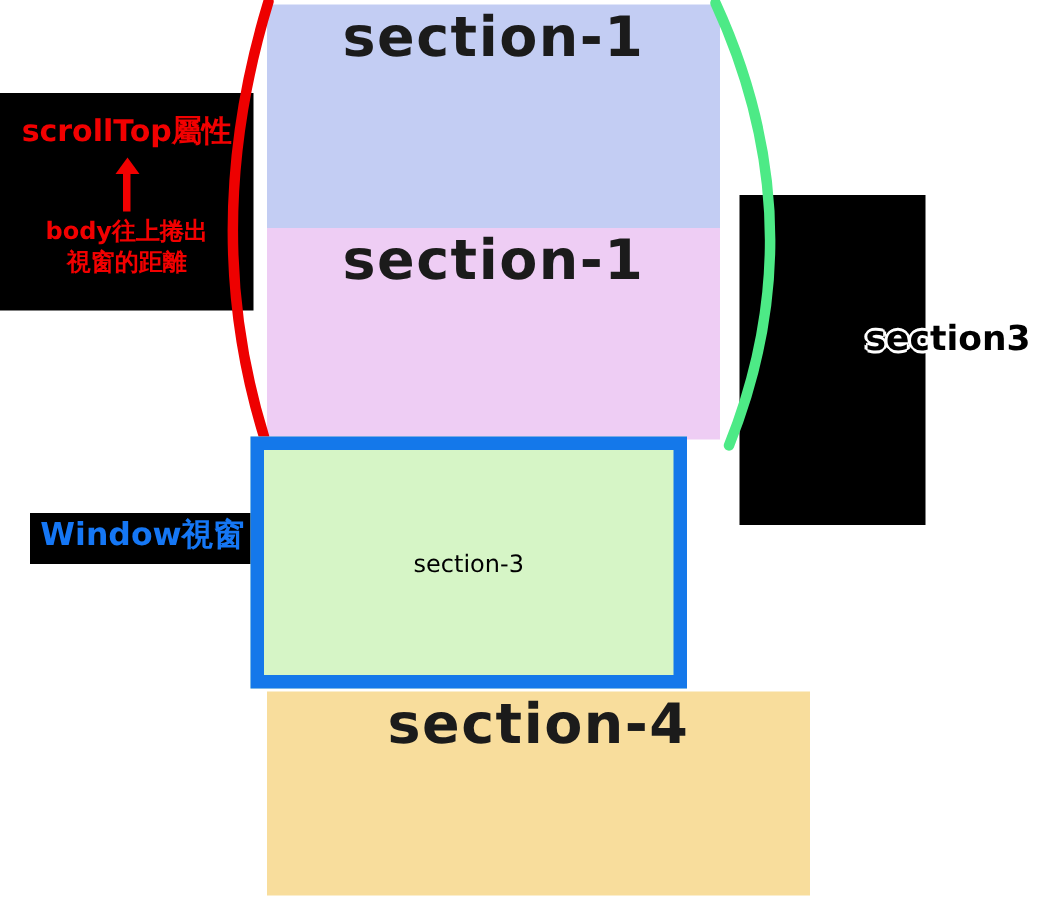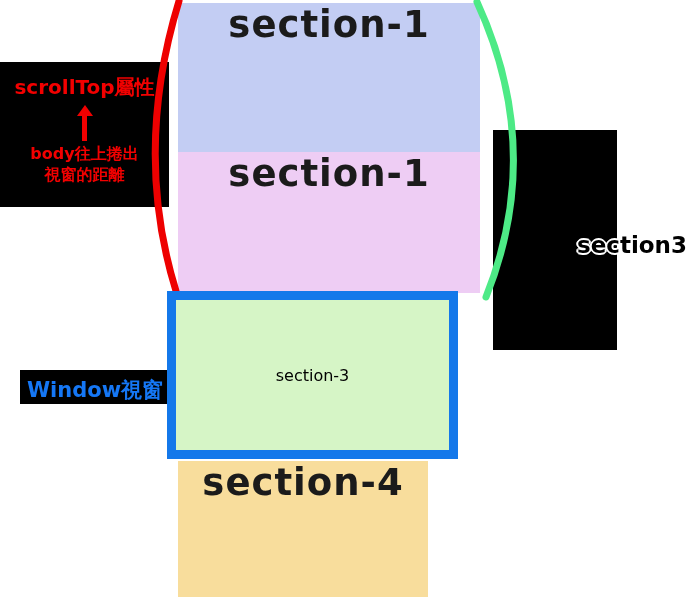--- a/index.html
+++ b/index.html
@@ -8,21 +8,21 @@
     position:relative;width:700px;height:602px;background:#ffffff;
     font-family:"DejaVu Sans",sans-serif;overflow:hidden;
   }
   .abs{position:absolute;}
   .section{
     display:flex;align-items:flex-start;justify-content:center;
     color:var(--section-text);font-size:37px;font-weight:bold;letter-spacing:1px;
   }
   .section-1{left:178px;top:3px;width:302px;height:149px;background:var(--section1-bg);}
   .section-2{left:178px;top:152px;width:302px;height:141px;background:var(--section2-bg);}
-  .section-4{left:178px;top:461px;width:250px;height:136px;background:var(--section4-bg);}
+  .section-4{left:178px;top:461px;width:362px;height:136px;background:var(--section4-bg);}
   .window-box{
     left:167px;top:291px;width:291px;height:168px;
     border:9px solid var(--window-border);background:var(--section3-bg);
     display:flex;align-items:center;justify-content:center;z-index:5;
   }
   .callout-left{
     left:0;top:62px;width:169px;height:145px;background:var(--callout-bg);
     display:flex;flex-direction:column;align-items:center;
     color:var(--scrolltop-text);font-weight:bold;z-index:2;
   }
@@ -36,28 +36,28 @@
     border-bottom:11px solid var(--scrolltop-text);
   }
   .up-arrow .stem{
     position:absolute;top:10px;left:5.5px;width:5px;height:26px;
     background:var(--scrolltop-text);
   }
   .callout-right{
     left:493px;top:130px;width:124px;height:220px;background:var(--callout-bg);z-index:2;
   }
   .right-label{
-    left:577px;top:232px;z-index:6;
+    left:577px;top:213px;z-index:6;
     color:#000000;font-size:23px;font-weight:bold;white-space:nowrap;
     text-shadow:-2px 0 #fff,2px 0 #fff,0 -2px #fff,0 2px #fff,
                 -1px -1px #fff,1px -1px #fff,-1px 1px #fff,1px 1px #fff;
   }
   .window-callout{
-    left:20px;top:370px;width:150px;height:34px;background:var(--callout-bg);
-    display:flex;align-items:flex-end;justify-content:center;
+    left:20px;top:342px;width:150px;height:34px;background:var(--callout-bg);
+    display:flex;align-items:flex-start;justify-content:center;
     color:var(--window-label-text);font-size:21px;font-weight:bold;z-index:3;
     white-space:nowrap;
   }
   .braces{left:0;top:0;width:700px;height:602px;z-index:4;pointer-events:none;}
   .brace-left{stroke:var(--left-brace);}
   .brace-right{stroke:var(--right-brace);}
 </style>
 </head>
 <body>
 

